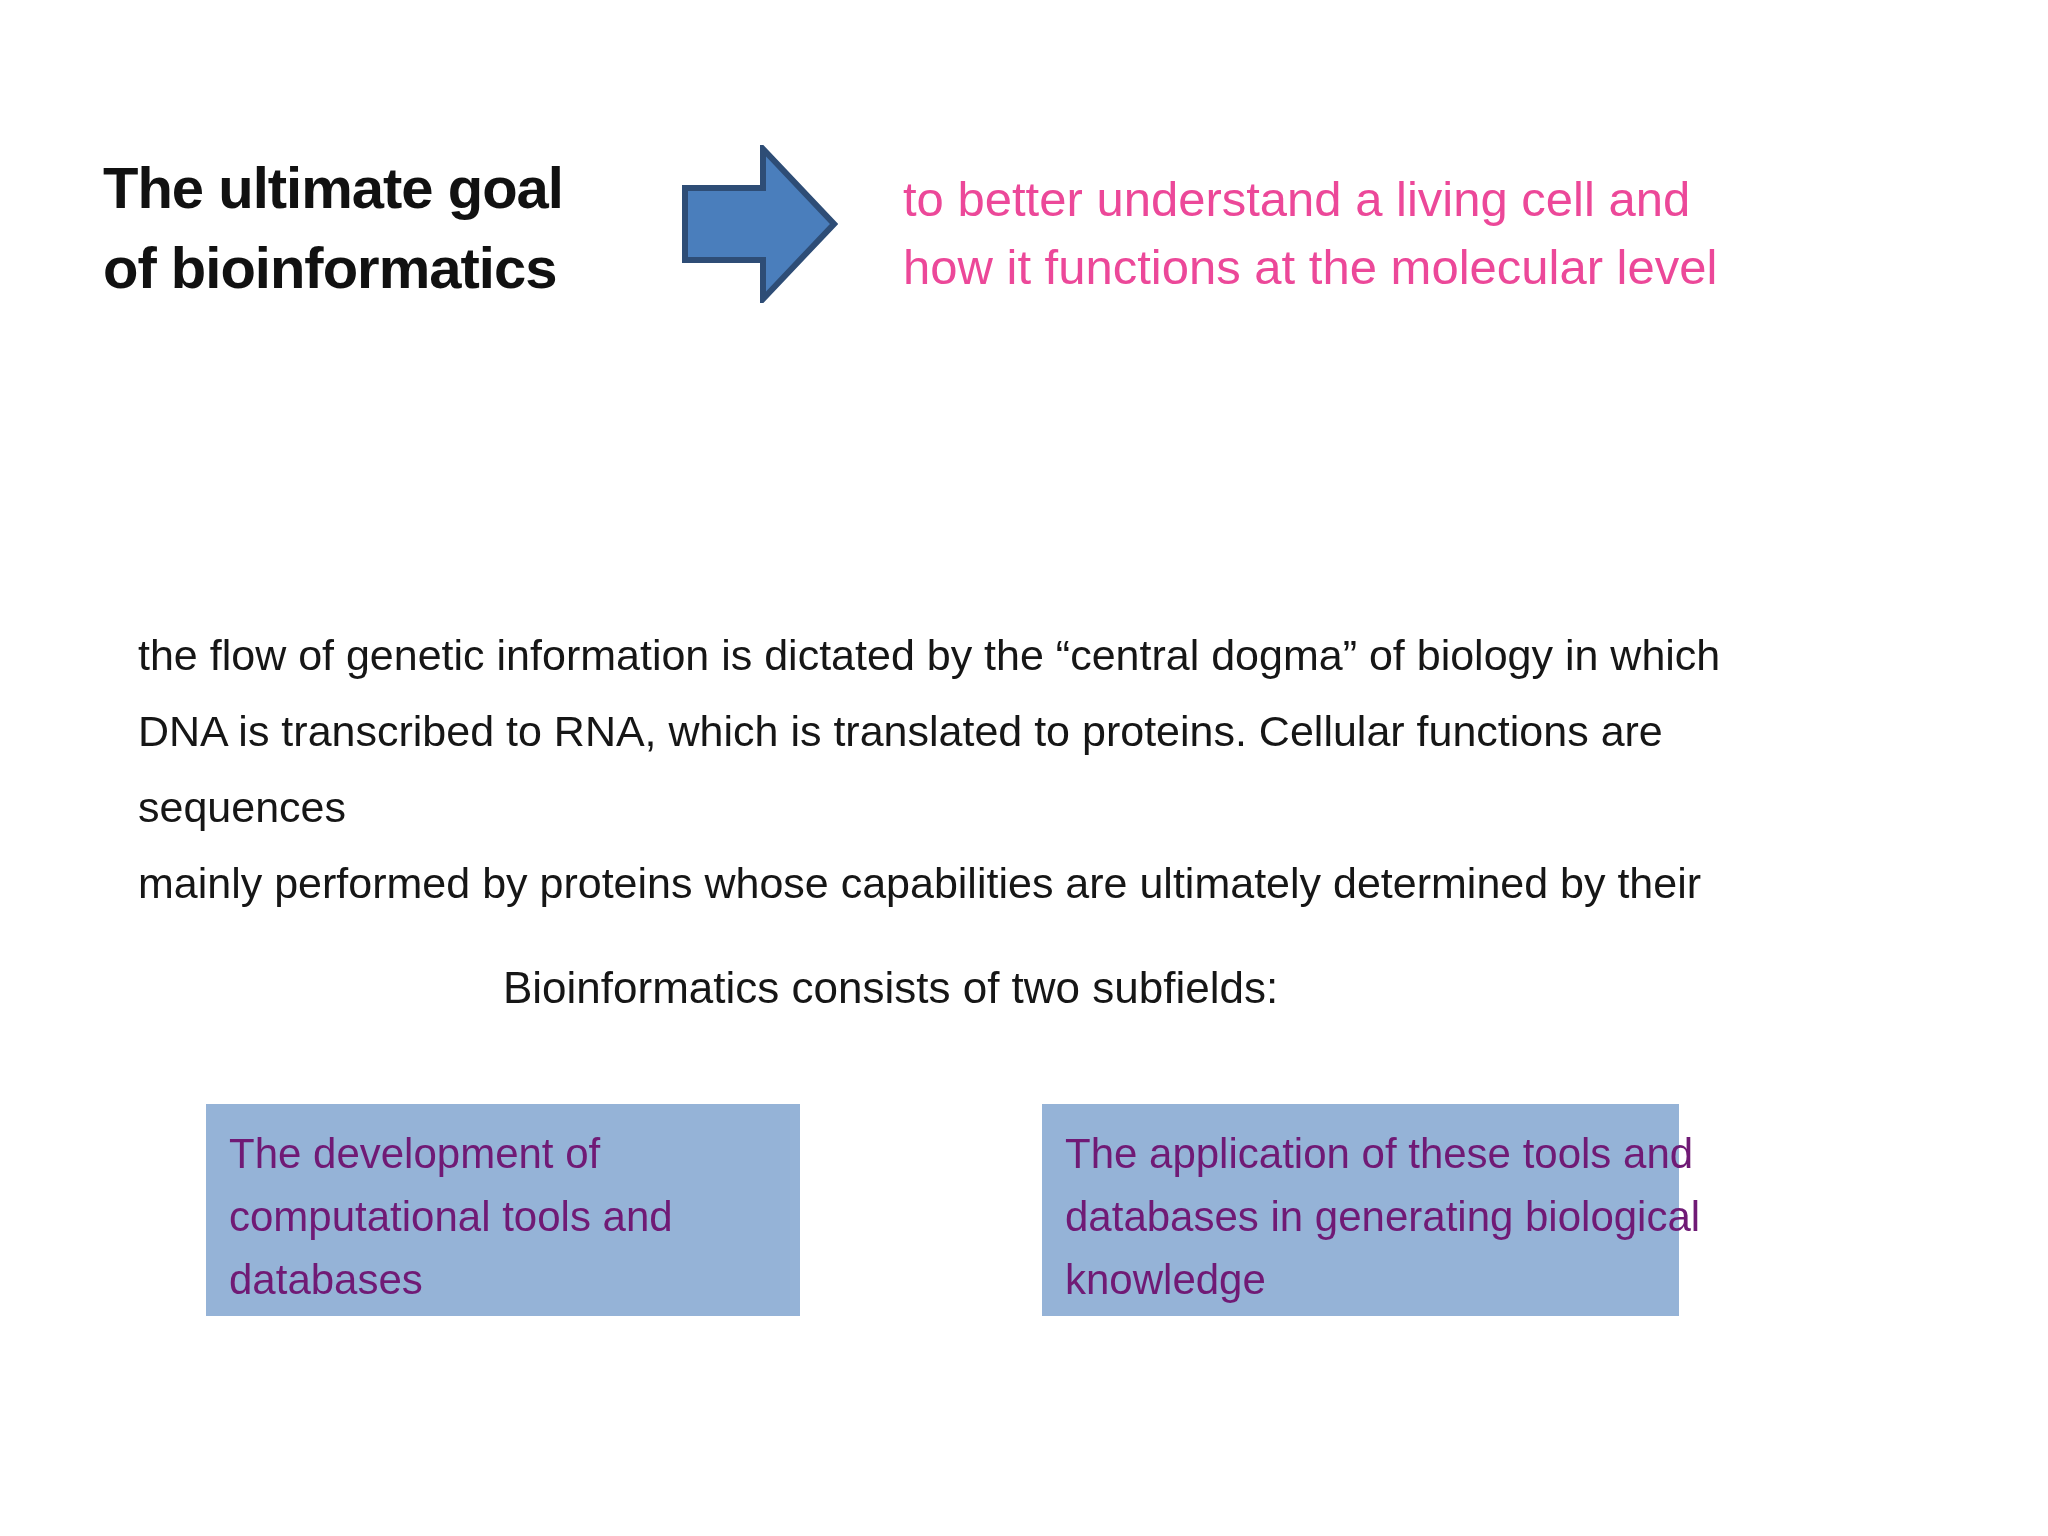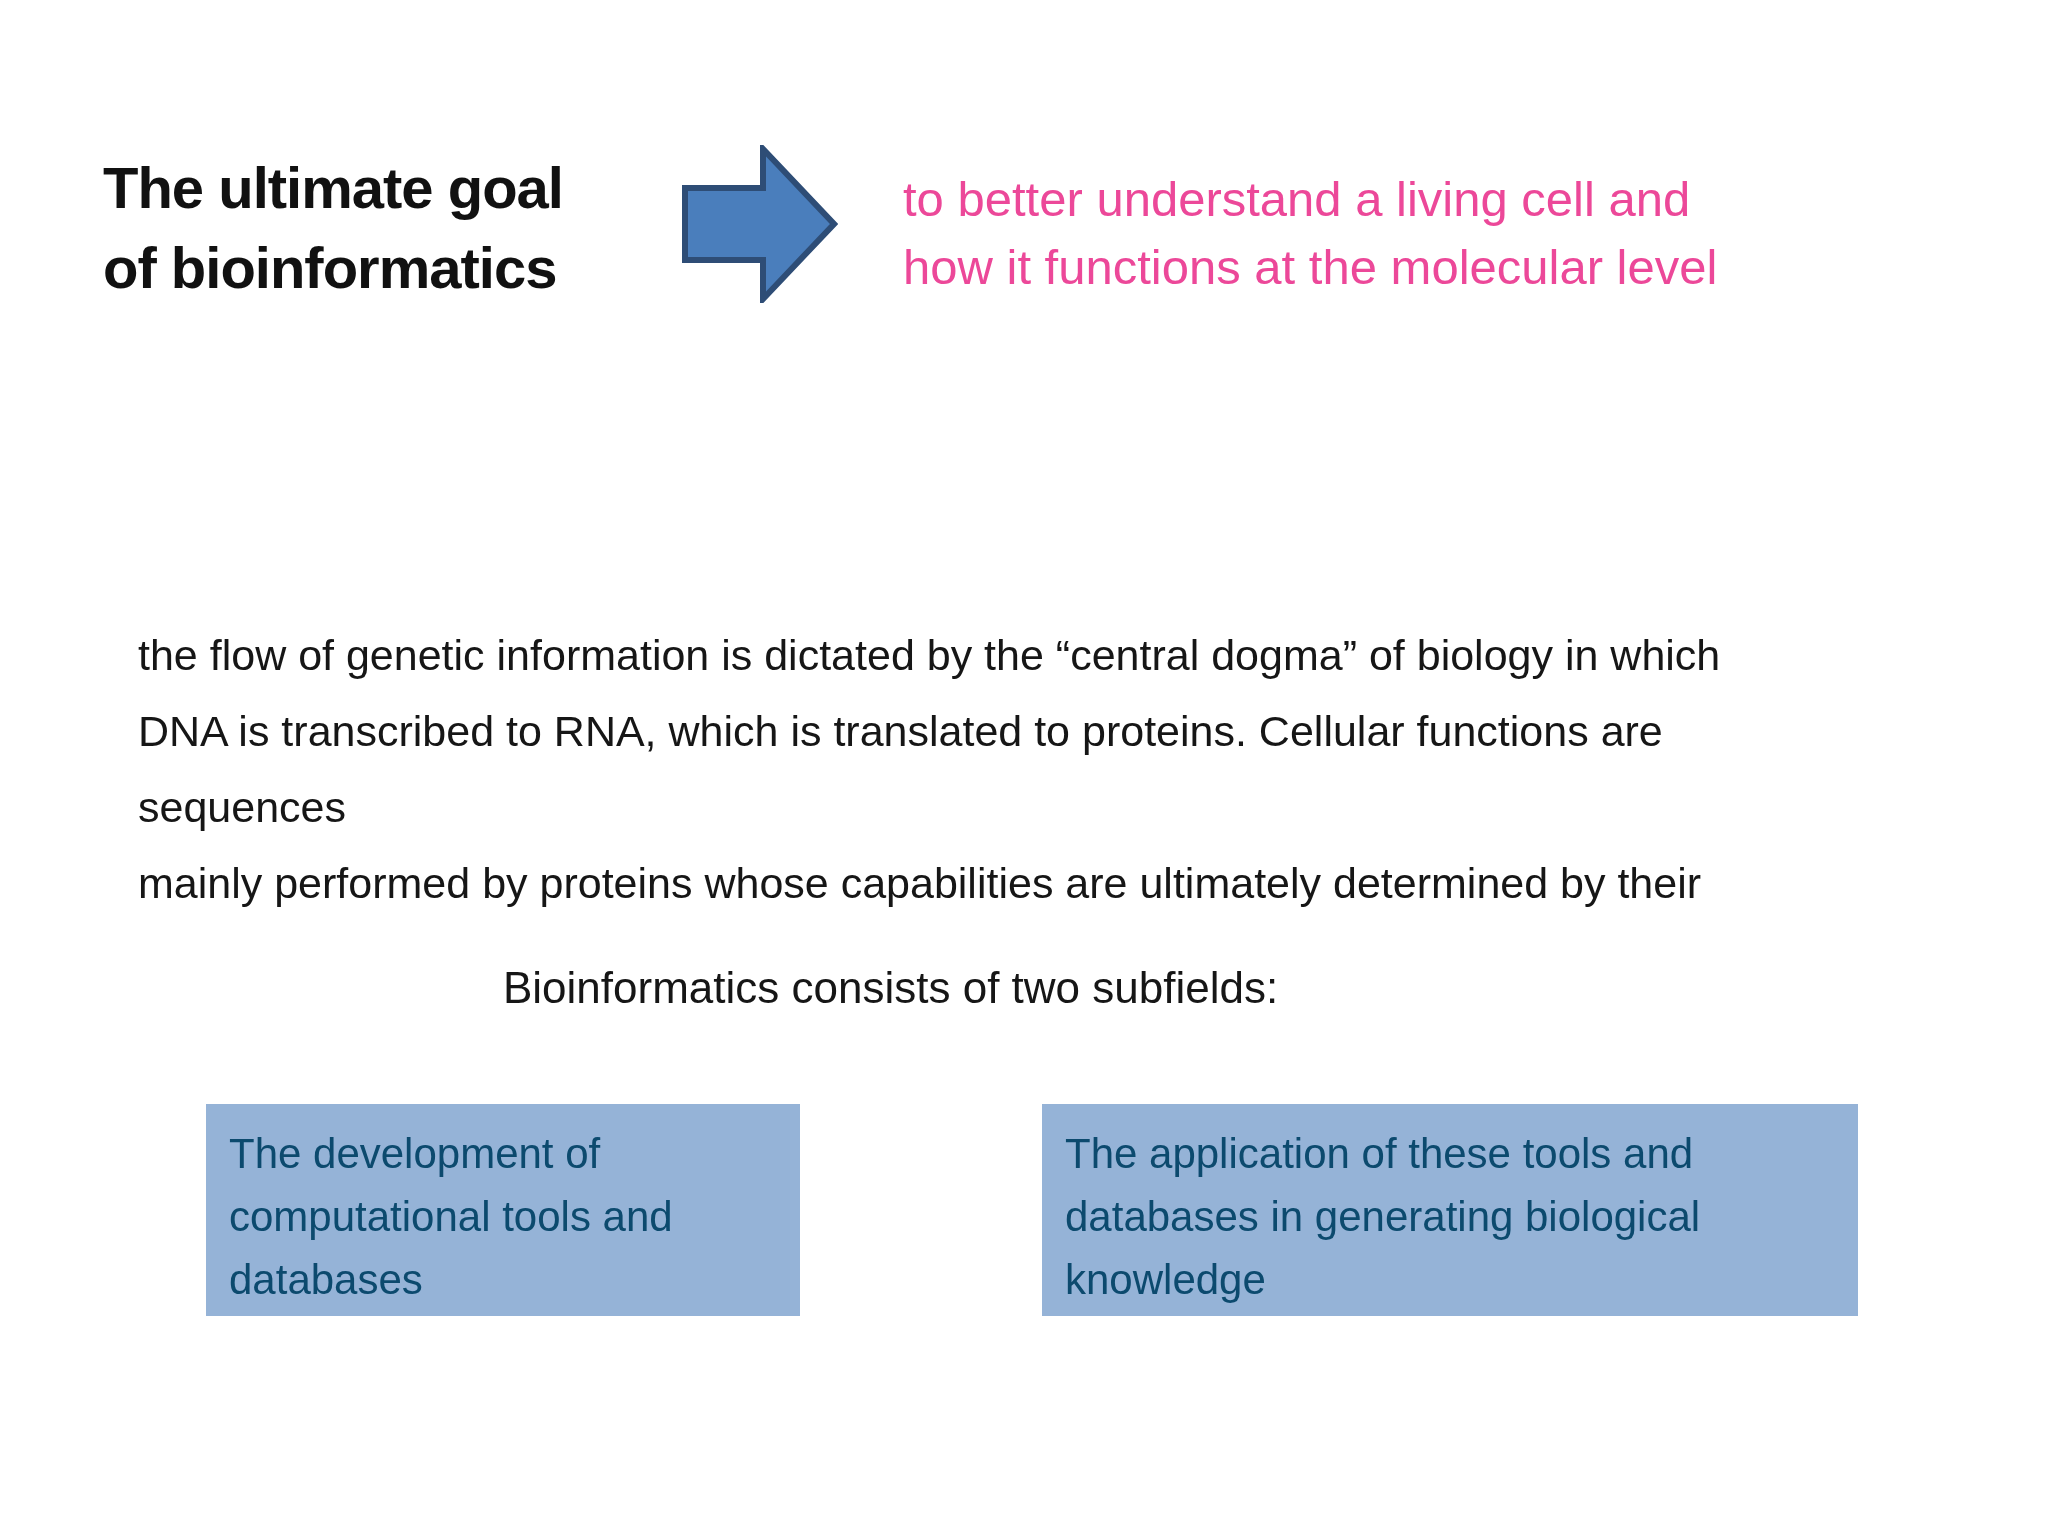--- a/index.html
+++ b/index.html
@@ -66,25 +66,25 @@
     white-space: nowrap;
   }
 
   .subfield-box {
     top: 1104px;
     height: 212px;
     box-sizing: border-box;
     padding: 18px 22px 0 23px;
     font-size: 42px;
     line-height: 63px;
-    color: #0c4a6e;
+    color: #701a75;
   }
   .subfield-box div { white-space: nowrap; }
   .box-left  { left: 206px;  width: 594px; }
-  .box-right { left: 1042px; width: 816px; }
+  .box-right { left: 1042px; width: 637px; }
 </style>
 </head>
 <body>
 
 <div class="slide">
 
   <div class="abs title">
       <div>The ultimate goal</div>
       <div>of bioinformatics</div>
     </div>

